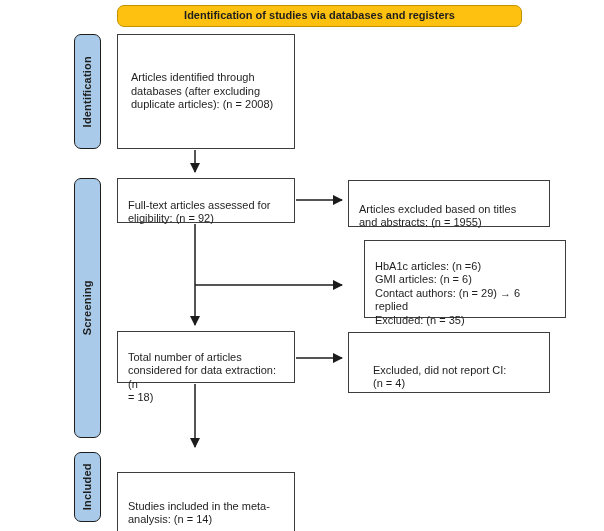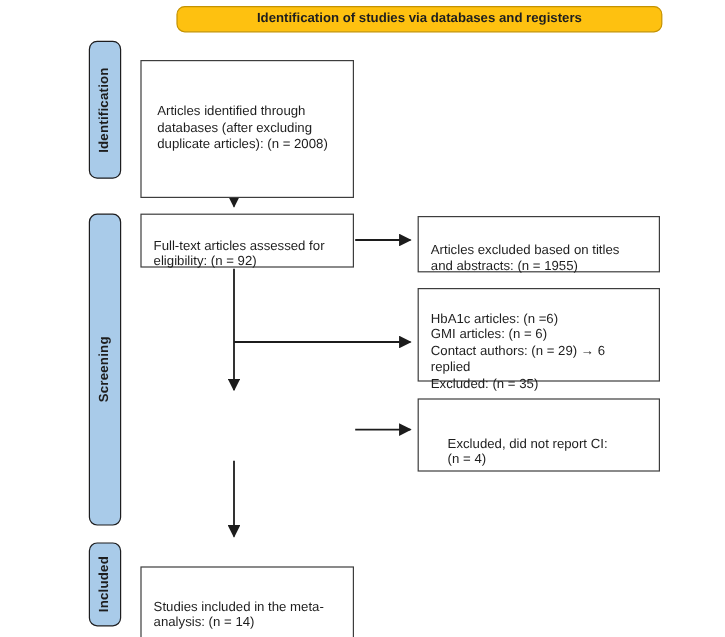--- a/index.html
+++ b/index.html
@@ -23,21 +23,20 @@
     overflow:hidden;
   }
   .banner{
     position:absolute;left:117px;top:5px;width:405px;height:22px;
     background:var(--banner-bg);
     border:1px solid var(--banner-border);
     border-radius:7px;
     box-sizing:border-box;
     display:flex;align-items:center;justify-content:center;
     font-weight:bold;
-    margin-left:30px;
   }
   .stage-label{
     position:absolute;left:74px;width:27px;
     background:var(--stage-bg);
     border:1.5px solid var(--stage-border);
     border-radius:7px;
     box-sizing:border-box;
     display:flex;align-items:center;justify-content:center;
   }
   .stage-label span{
@@ -48,26 +47,26 @@
   }
   .flow-box{
     position:absolute;
     background:#ffffff;
     border:1.5px solid var(--box-border);
     box-sizing:border-box;
     white-space:pre-line;
   }
   .main-col{left:117px;width:178px;}
   .side-col{left:348px;width:202px;}
-  #box-identified{top:34px;height:115px;display:flex;align-items:center;padding:0 8px 0 13px;margin-top:16px;}
+  #box-identified{top:34px;height:115px;display:flex;align-items:center;padding:0 8px 0 13px;}
   #box-fulltext{top:178px;height:45px;padding:6px 10px;}
   #box-extraction{top:331px;height:52px;padding:5px 10px;}
   #box-included{top:472px;height:70px;padding:13px 10px;}
   #box-excl-titles{top:180px;height:47px;padding:8px 10px;}
-  #box-excl-detail{top:240px;height:78px;padding:5px 10px;}
+  #box-excl-detail{top:240px;height:78px;padding:5px 10px;margin-left:16px;}
   #box-excl-ci{top:332px;height:61px;padding:17px 12px 0 24px;}
   .arrows{position:absolute;left:0;top:0;width:604px;height:531px;pointer-events:none;}
   .arrow-line{stroke:var(--arrow);stroke-width:1.5;fill:none;}
   .arrow-head{fill:var(--arrow);}
 </style>
 </head>
 <body>
 
 <div class="canvas">
 
@@ -101,20 +100,25 @@
 
   <div class="flow-box main-col" id="box-identified">
     <span>Articles identified through
 databases (after excluding
 duplicate articles): (n = 2008)</span>
   </div>
   <div class="flow-box main-col" id="box-fulltext">
     <span>Full-text articles assessed for
 eligibility: (n = 92)</span>
   </div>
+  <div class="flow-box main-col" id="box-extraction">
+    <span>Total number of articles
+considered for data extraction: (n
+= 18)</span>
+  </div>
   <div class="flow-box main-col" id="box-included">
     <span>Studies included in the meta-
 analysis: (n = 14)</span>
   </div>
 
   <div class="flow-box side-col" id="box-excl-titles">
     <span>Articles excluded based on titles
 and abstracts: (n = 1955)</span>
   </div>
   <div class="flow-box side-col" id="box-excl-detail">

